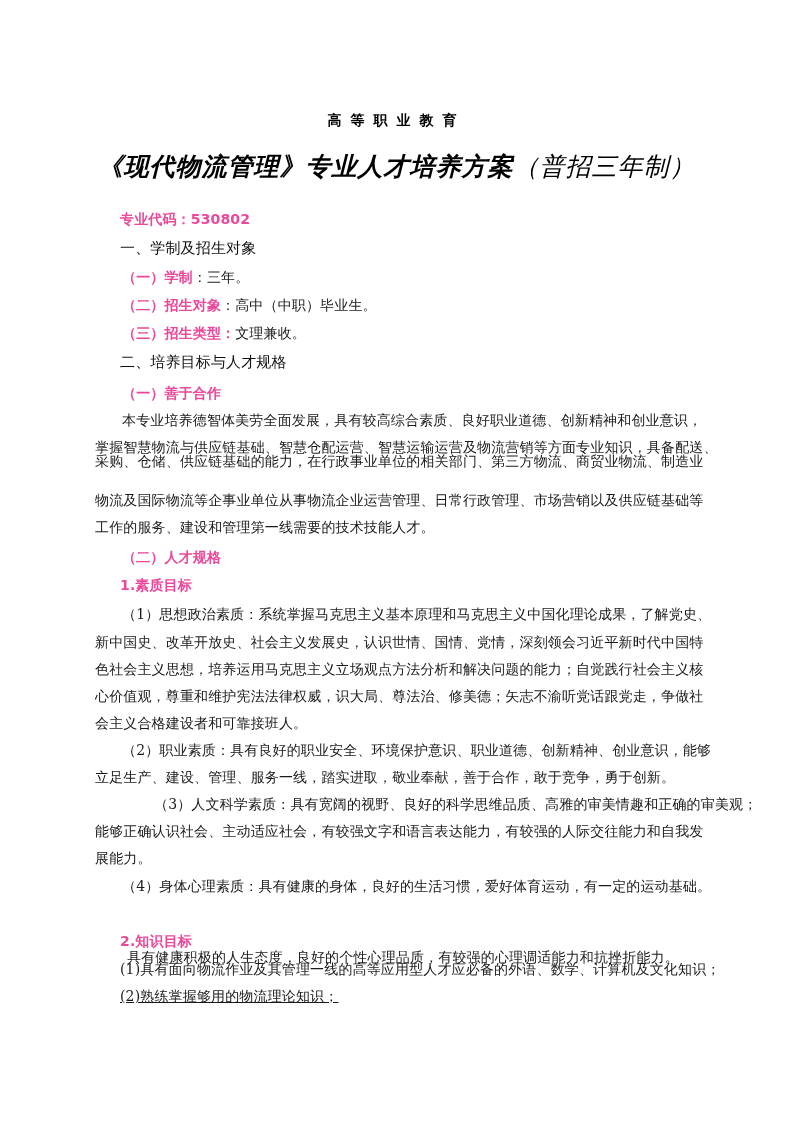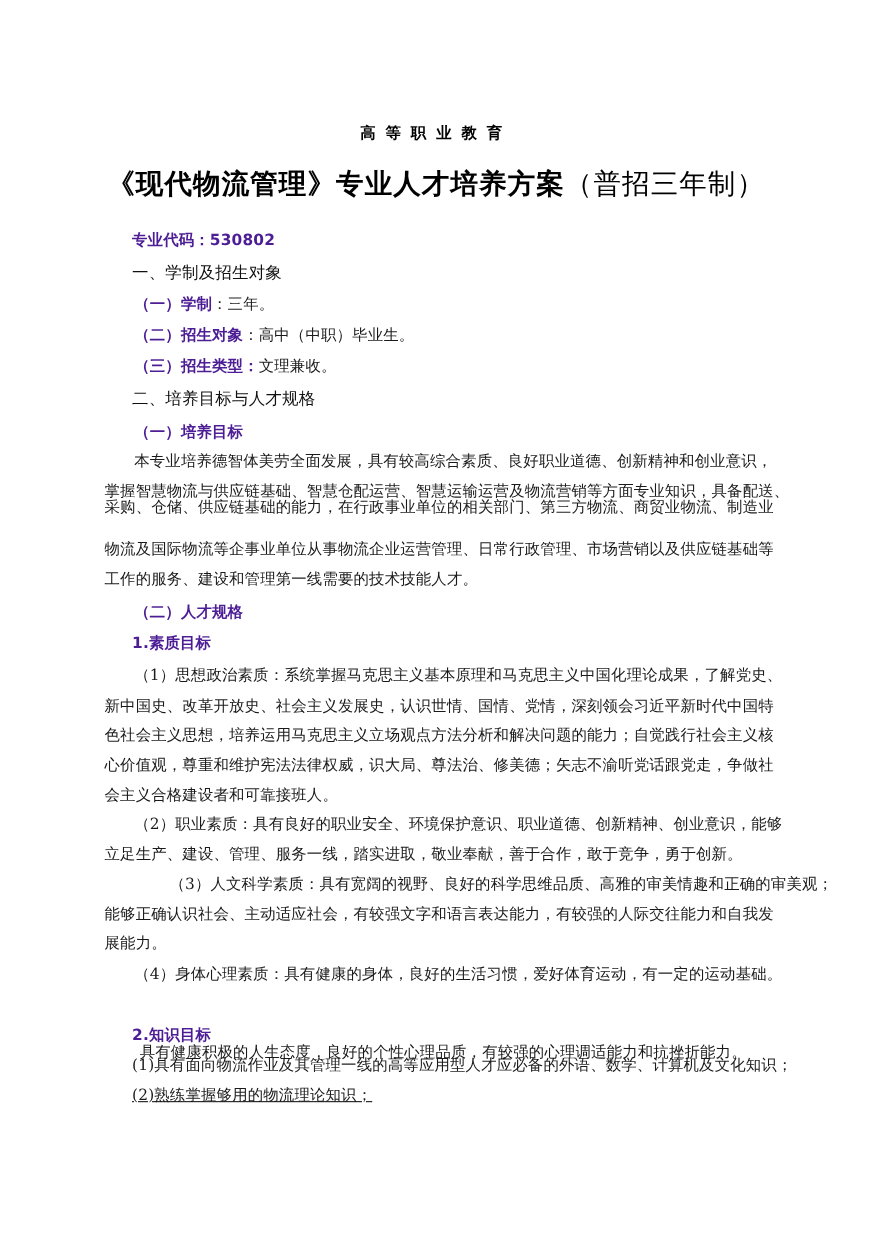--- a/index.html
+++ b/index.html
@@ -4,23 +4,23 @@
 <style>
   html, body { margin: 0; padding: 0; background: #ffffff; }
   body { width: 793px; height: 1122px; position: relative; overflow: hidden;
          font-family: "DejaVu Serif", "Liberation Serif", serif; color: #1a1a1a; }
   .line { position: absolute; white-space: nowrap; font-size: 14px; line-height: 18px; letter-spacing: 0.15px; }
   .title1 { position: absolute; left: 0; width: 793px; top: 112px; text-align: center;
             font-family: "DejaVu Sans", sans-serif; font-weight: bold; font-size: 14px;
             letter-spacing: 9px; color: #000; }
   .title2 { position: absolute; left: 0; width: 793px; top: 150px; text-align: center;
             font-family: "DejaVu Sans", sans-serif; font-weight: bold; font-size: 25px;
-            letter-spacing: 1px; color: #000; }
+            letter-spacing: 1px; color: #000; font-style: italic; }
   .title2 .light { font-weight: normal; }
-  .b { font-family: "DejaVu Sans", sans-serif; font-weight: bold; color: #4c1d95; }
+  .b { font-family: "DejaVu Sans", sans-serif; font-weight: bold; color: #ec4899; }
   .h1 { font-family: "DejaVu Sans", sans-serif; font-size: 15px; color: #111; }
   .bodyline { left: 95px; width: 605px; text-align: justify; text-align-last: justify; }
   .indent { left: 122px; width: 578px; }
   .last { text-align-last: left; }
 </style>
 </head>
 <body>
 
 <div>
 
@@ -41,21 +41,21 @@
   </div>
   <div class="line" style="left:122px; top:296px;">
     <span class="b">（二）招生对象</span><span>：</span><span>高中（中职）毕业生。</span>
   </div>
   <div class="line" style="left:122px; top:324px;">
     <span class="b">（三）招生类型：</span><span></span><span>文理兼收。</span>
   </div>
 
   <div class="line h1" style="left:120px; top:353px;">二、培养目标与人才规格</div>
 
-  <div class="line b" style="left:122px; top:384px;">（一）培养目标</div>
+  <div class="line b" style="left:122px; top:384px;">（一）善于合作</div>
 
   <div>
     <div class="line indent" style="top:411px;">本专业培养德智体美劳全面发展，具有较高综合素质、良好职业道德、创新精神和创业意识，</div>
     <div class="line bodyline" style="top:438px;">掌握智慧物流与供应链基础、智慧仓配运营、智慧运输运营及物流营销等方面专业知识，具备配送、</div>
     <div class="line bodyline" style="top:452px;">采购、仓储、供应链基础的能力，在行政事业单位的相关部门、第三方物流、商贸业物流、制造业</div>
     <div class="line bodyline" style="top:491px;">物流及国际物流等企事业单位从事物流企业运营管理、日常行政管理、市场营销以及供应链基础等</div>
     <div class="line bodyline last" style="top:518px;">工作的服务、建设和管理第一线需要的技术技能人才。</div>
   </div>
 
   <div class="line b" style="left:122px; top:548px;text-align:center;">（二）人才规格</div>

